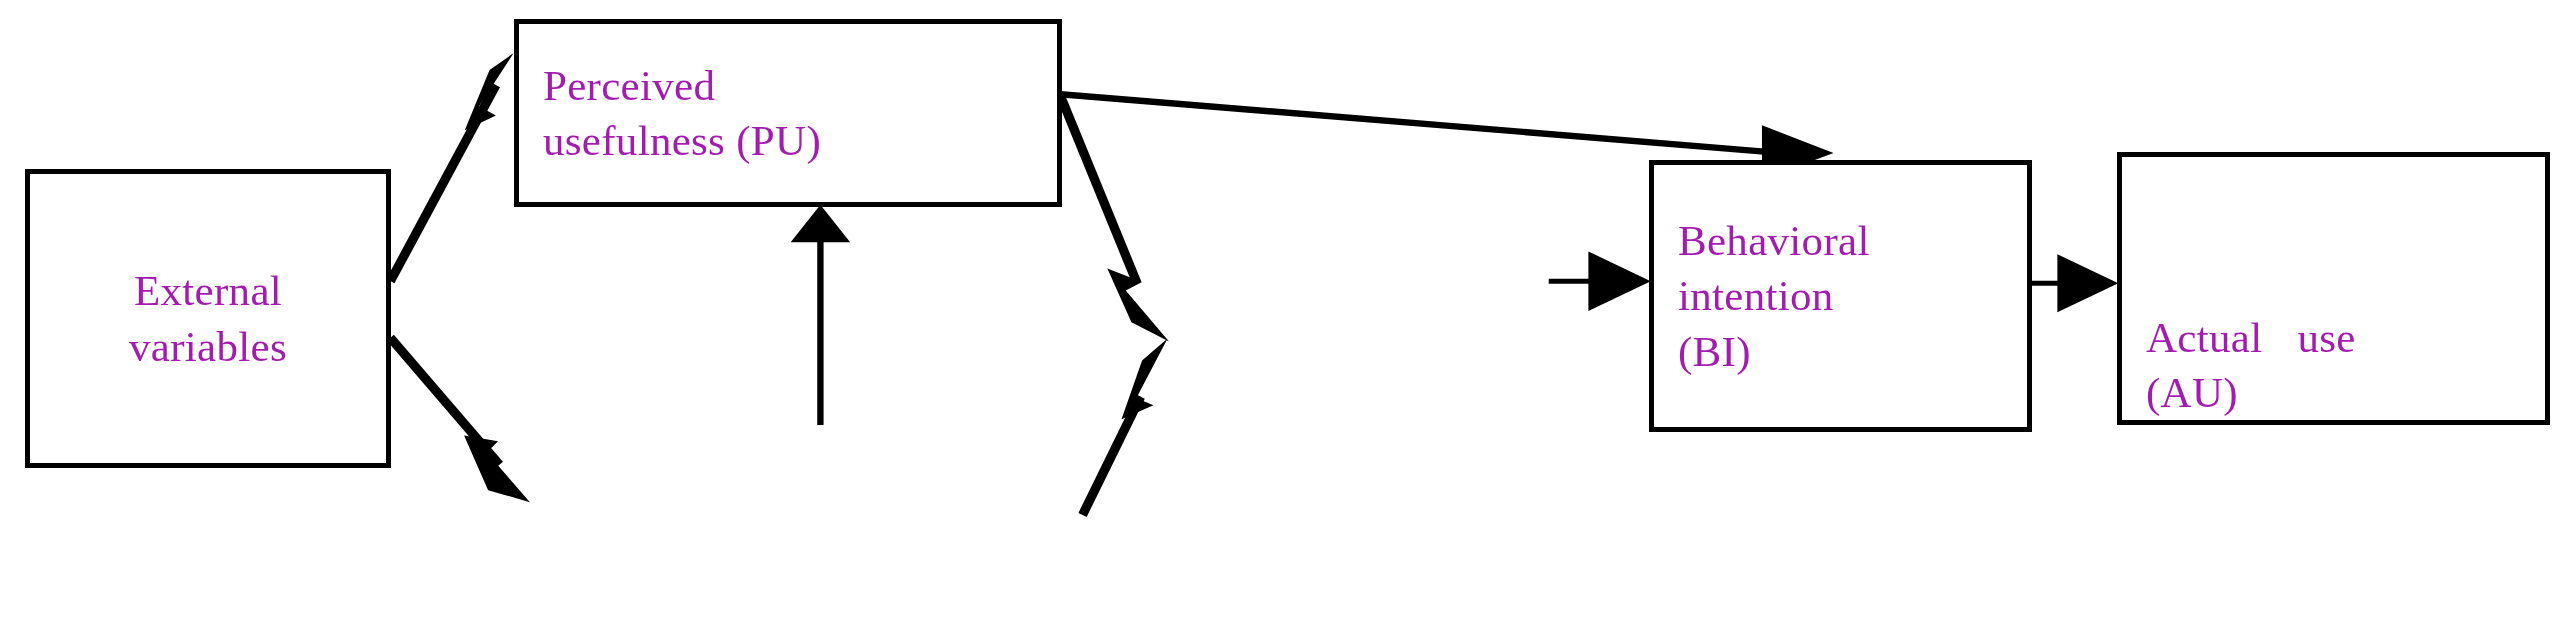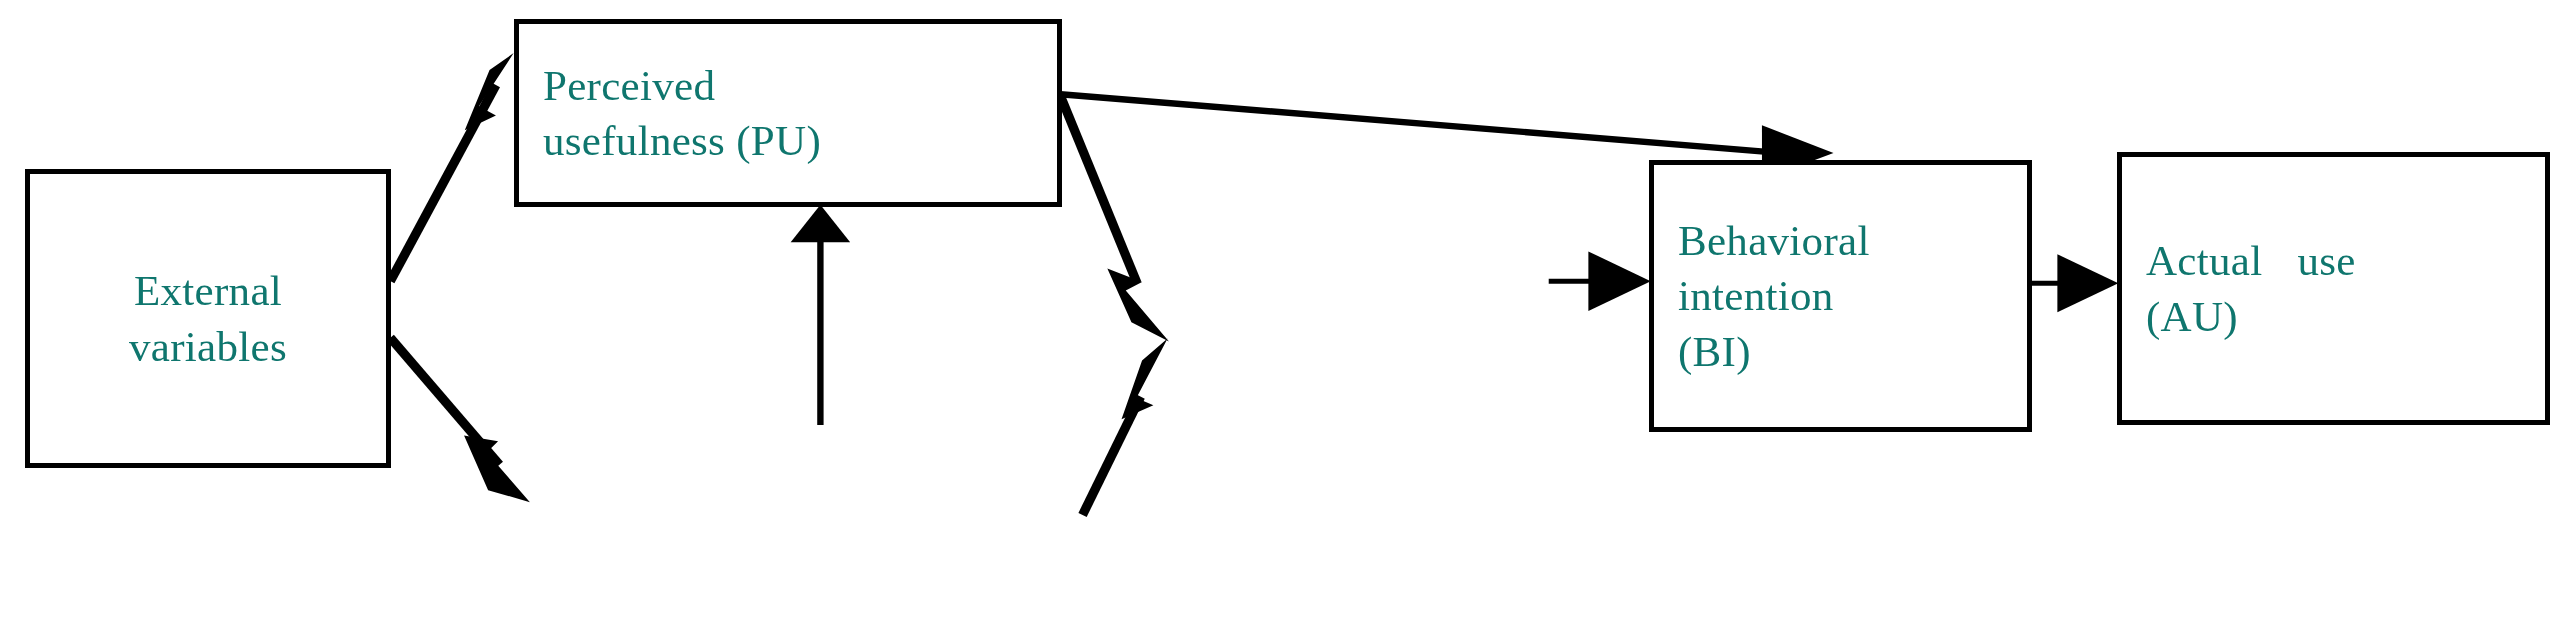--- a/index.html
+++ b/index.html
@@ -23,33 +23,33 @@
     display:flex;
     flex-direction:column;
     justify-content:center;
     z-index:3;
   }
   .node .label{
     display:block;
     font-size:43px;
     line-height:1.28;
     letter-spacing:0.3px;
-    color:#0f766e;
+    color:#a21caf;
     white-space:pre-line;
   }
   
   .node.center-txt .label{ text-align:center; padding:0 1px;}
   .node.left-txt   .label{ text-align:left;  padding:0 0 0 24px;}
 
   #n-external{ left:25px;  top:169px; width:366px;  height:299px; }
   #n-pu{       left:514px; top:19px;  width:548px;  height:188px; }
   #n-peou{     left:528px; top:426px; width:553px;  height:183px; }
   #n-at{       left:1168px;top:154px; width:381px;  height:271px; }
   #n-bi{       left:1649px;top:160px; width:383px;  height:272px; }
-  #n-au{       left:2117px;top:152px; width:433px;  height:273px; }
+  #n-au{       left:2117px;top:152px; width:433px;  height:273px;justify-content:flex-end; }
 
   #n-external .label{ font-size:43px; }
   #n-pu   .label{ font-size:43px; }
   #n-peou .label{ font-size:43px; }
   #n-at   .label{ font-size:43px; }
   #n-bi   .label{ font-size:43px; }
   #n-au   .label{ font-size:43px; }
 
   
   #n-peou .label{ word-spacing:14px; }

